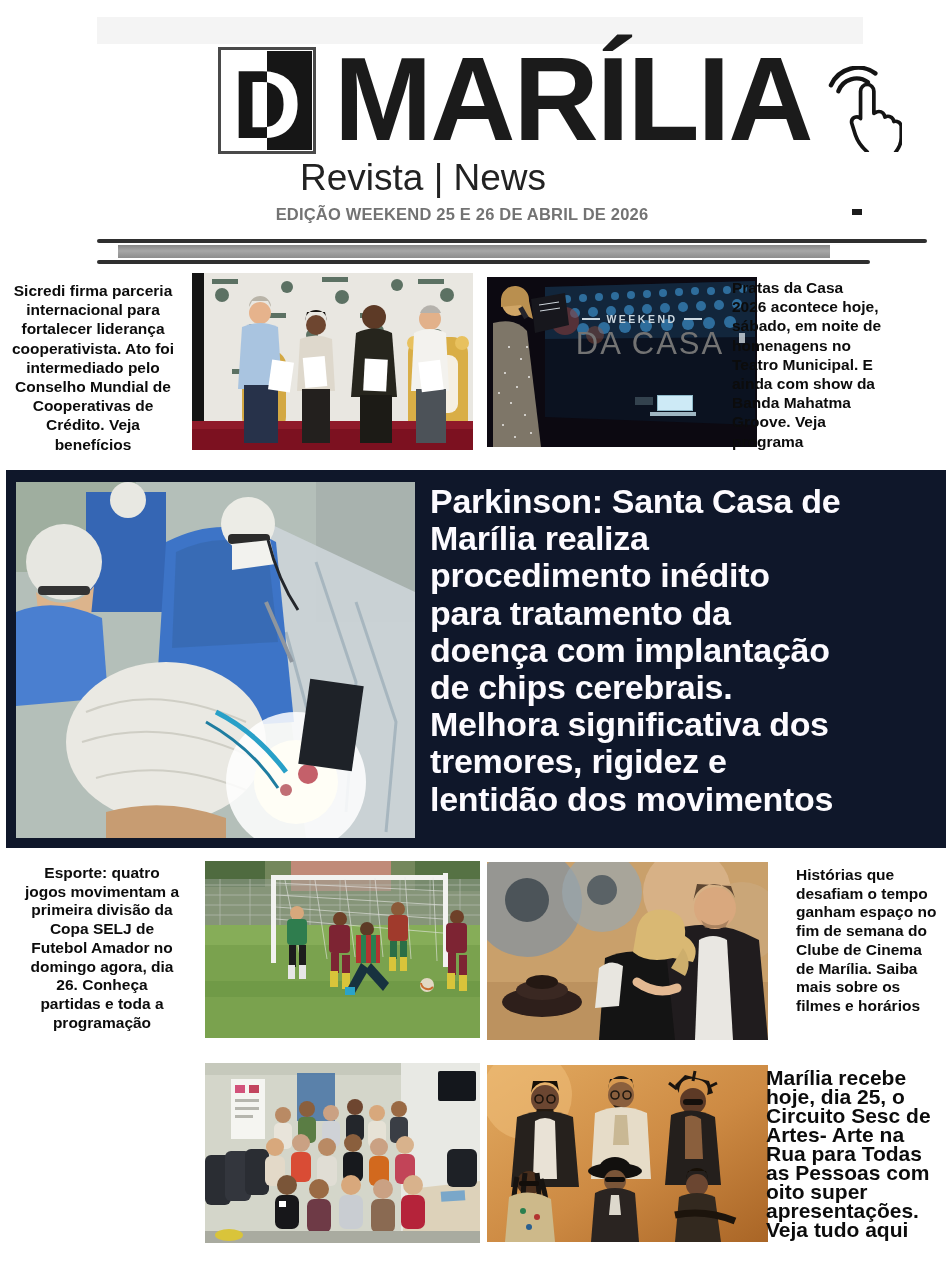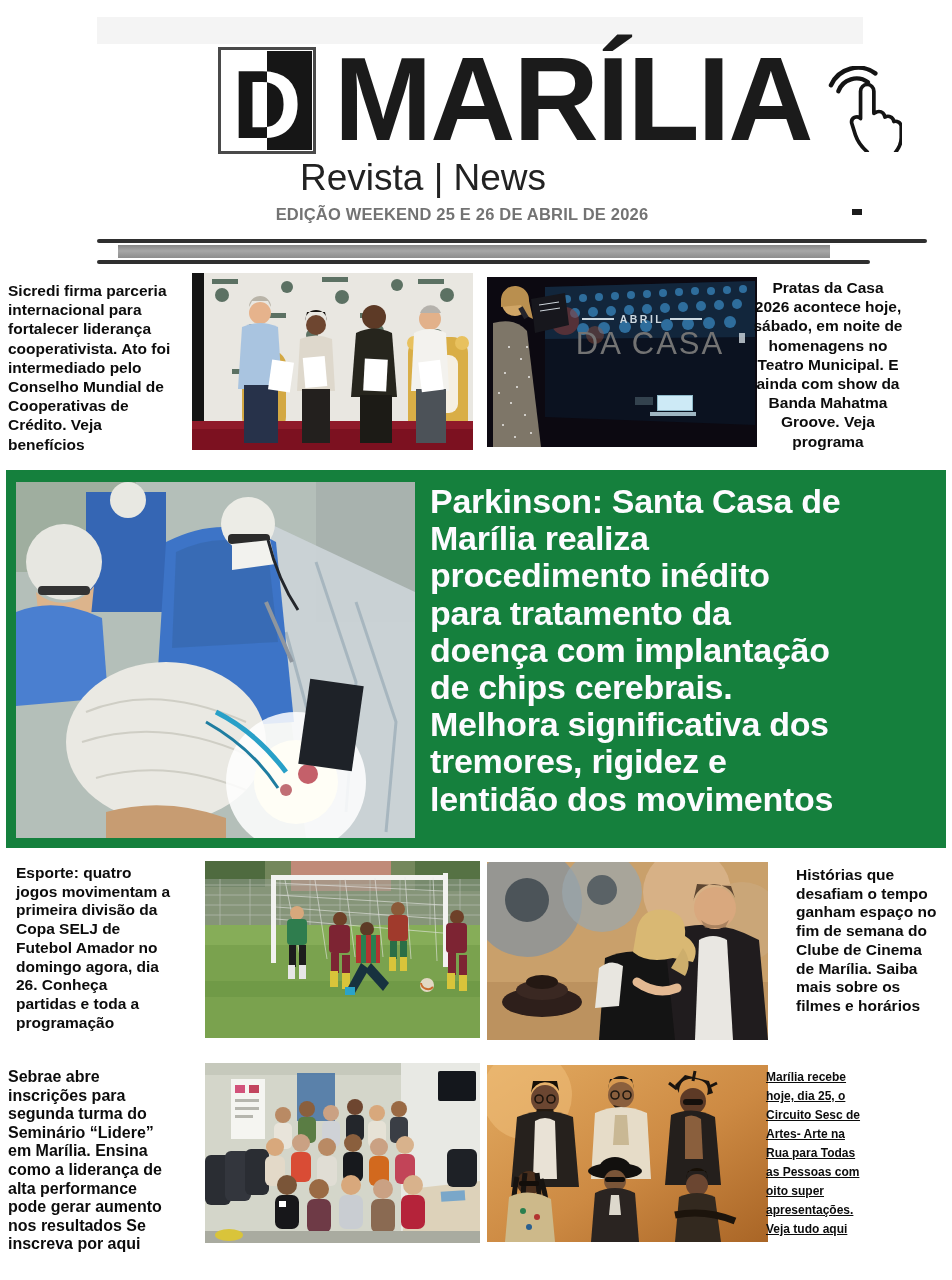--- a/index.html
+++ b/index.html
@@ -19,40 +19,40 @@
   .edition{left:237px;top:205px;width:450px;text-align:center;
            font-size:16.5px;font-weight:700;letter-spacing:.2px;color:#737373;white-space:pre;}
   .corner-dash{left:852px;top:209px;width:10px;height:6px;background:#1c1c1c;}
   .div-a{left:97px;top:239px;width:830px;height:4px;background:#2f2f2f;border-radius:2px;}
   .div-b{left:118px;top:245px;width:712px;height:13px;
          background:linear-gradient(#868686,#a7a7a7 45%,#8d8d8d);}
   .div-c{left:97px;top:260px;width:773px;height:4px;background:#2f2f2f;border-radius:2px;}
 
   
   .teaser{font-weight:700;white-space:pre;color:#0c0c0c;cursor:pointer;}
-  .t-right{text-align:left;}
+  .t-right{text-align:center;}
   .t-sicredi{left:8px;top:281px;width:170px;font-size:15.5px;line-height:19.2px;}
-  .t-pratas{left:748px;top:278px;width:160px;font-size:15.5px;line-height:19.2px;text-align:center;}
+  .t-pratas{left:732px;top:278px;width:160px;font-size:15.5px;line-height:19.2px;}
   .t-esporte{left:16px;top:864px;width:172px;font-size:15.5px;line-height:18.7px;}
   .t-cinema{left:766px;top:866px;width:168px;font-size:15.5px;line-height:18.7px;margin-left:30px;}
   .t-sebrae{left:8px;top:1068px;width:190px;font-size:16px;line-height:18.6px;}
-  .t-sesc{left:766px;top:1068px;width:168px;font-size:12px;line-height:19px;text-decoration:underline;}
+  .t-sesc{left:766px;top:1068px;width:168px;font-size:21px;line-height:19px;}
 
   
   .photo{overflow:hidden;cursor:pointer;}
   .photo svg{display:block;width:100%;height:100%;}
   .p-sicredi{left:192px;top:273px;width:281px;height:177px;}
   .p-pratas{left:487px;top:277px;width:270px;height:170px;background:#0c0911;}
   .p-soccer{left:205px;top:861px;width:275px;height:177px;}
   .p-cinema{left:487px;top:862px;width:281px;height:178px;}
   .p-sebrae{left:205px;top:1063px;width:275px;height:180px;}
   .p-band{left:487px;top:1065px;width:281px;height:177px;}
 
   
-  .feature{left:6px;top:470px;width:940px;height:378px;background:#15803d;}
+  .feature{left:6px;top:470px;width:940px;height:378px;background:#0f172a;}
   .p-surgery{left:16px;top:482px;width:399px;height:356px;}
   .feature-headline{left:430px;top:483px;width:512px;color:#fdfbff;
                     font-size:34px;line-height:37.2px;font-weight:700;
                     letter-spacing:-.3px;white-space:pre;cursor:pointer;}
 
   
   .pratas-small{left:582px;top:313px;width:120px;display:flex;align-items:center;gap:6px;
                 color:#cdd8e0;font-size:10.5px;font-weight:700;letter-spacing:2.5px;}
   .pratas-small i{flex:1;height:2px;background:#cdd8e0;}
   .pratas-big{left:540px;top:326px;width:220px;text-align:center;color:#737373;
@@ -236,21 +236,21 @@
       <polygon points="44,22 78,16 82,48 48,56" fill="#17171d"></polygon>
       <g stroke="#cfd6dc" stroke-width="1">
           <line x1="52" y1="28" x2="72" y2="25"></line>
           <line x1="53" y1="34" x2="73" y2="31"></line>
         </g>
     </svg>
   </div>
 
   <div class="abs pratas-small">
     <i></i>
-      <span>ABRIL</span>
+      <span>WEEKEND</span>
       <i></i>
   </div>
   <div class="abs pratas-big">DA CASA</div>
   <div class="abs pratas-logo"></div>
   <div class="abs pratas-logo-cap"></div>
   <div class="abs pratas-logo-base"></div>
 
   <div class="abs teaser t-pratas">Pratas da Casa
 2026 acontece hoje,
 sábado, em noite de
@@ -449,30 +449,20 @@
 
   <div class="abs teaser t-cinema">Histórias que
 desafiam o tempo
 ganham espaço no
 fim de semana do
 Clube de Cinema
 de Marília. Saiba
 mais sobre os
 filmes e horários</div>
 
-  <div class="abs teaser t-right t-sebrae">Sebrae abre
-inscrições para
-segunda turma do
-Seminário “Lidere”
-em Marília. Ensina
-como a liderança de
-alta performance
-pode gerar aumento
-nos resultados Se
-inscreva por aqui</div>
 
   <div class="abs photo p-sebrae">
     <svg viewBox="0 0 275 180" preserveAspectRatio="none">
       <rect width="275" height="180" fill="#d4d6ca"></rect>
       <rect x="0" y="0" width="275" height="12" fill="#c6c9bc"></rect>
       <rect x="196" y="0" width="79" height="180" fill="#e8e9e4"></rect>
       <rect x="233" y="8" width="38" height="30" rx="2" fill="#14171c"></rect>
       <rect x="92" y="10" width="38" height="48" fill="#4472a4" opacity=".85"></rect>
       <rect x="26" y="16" width="34" height="60" fill="#f5f5f1"></rect>
       <g>

